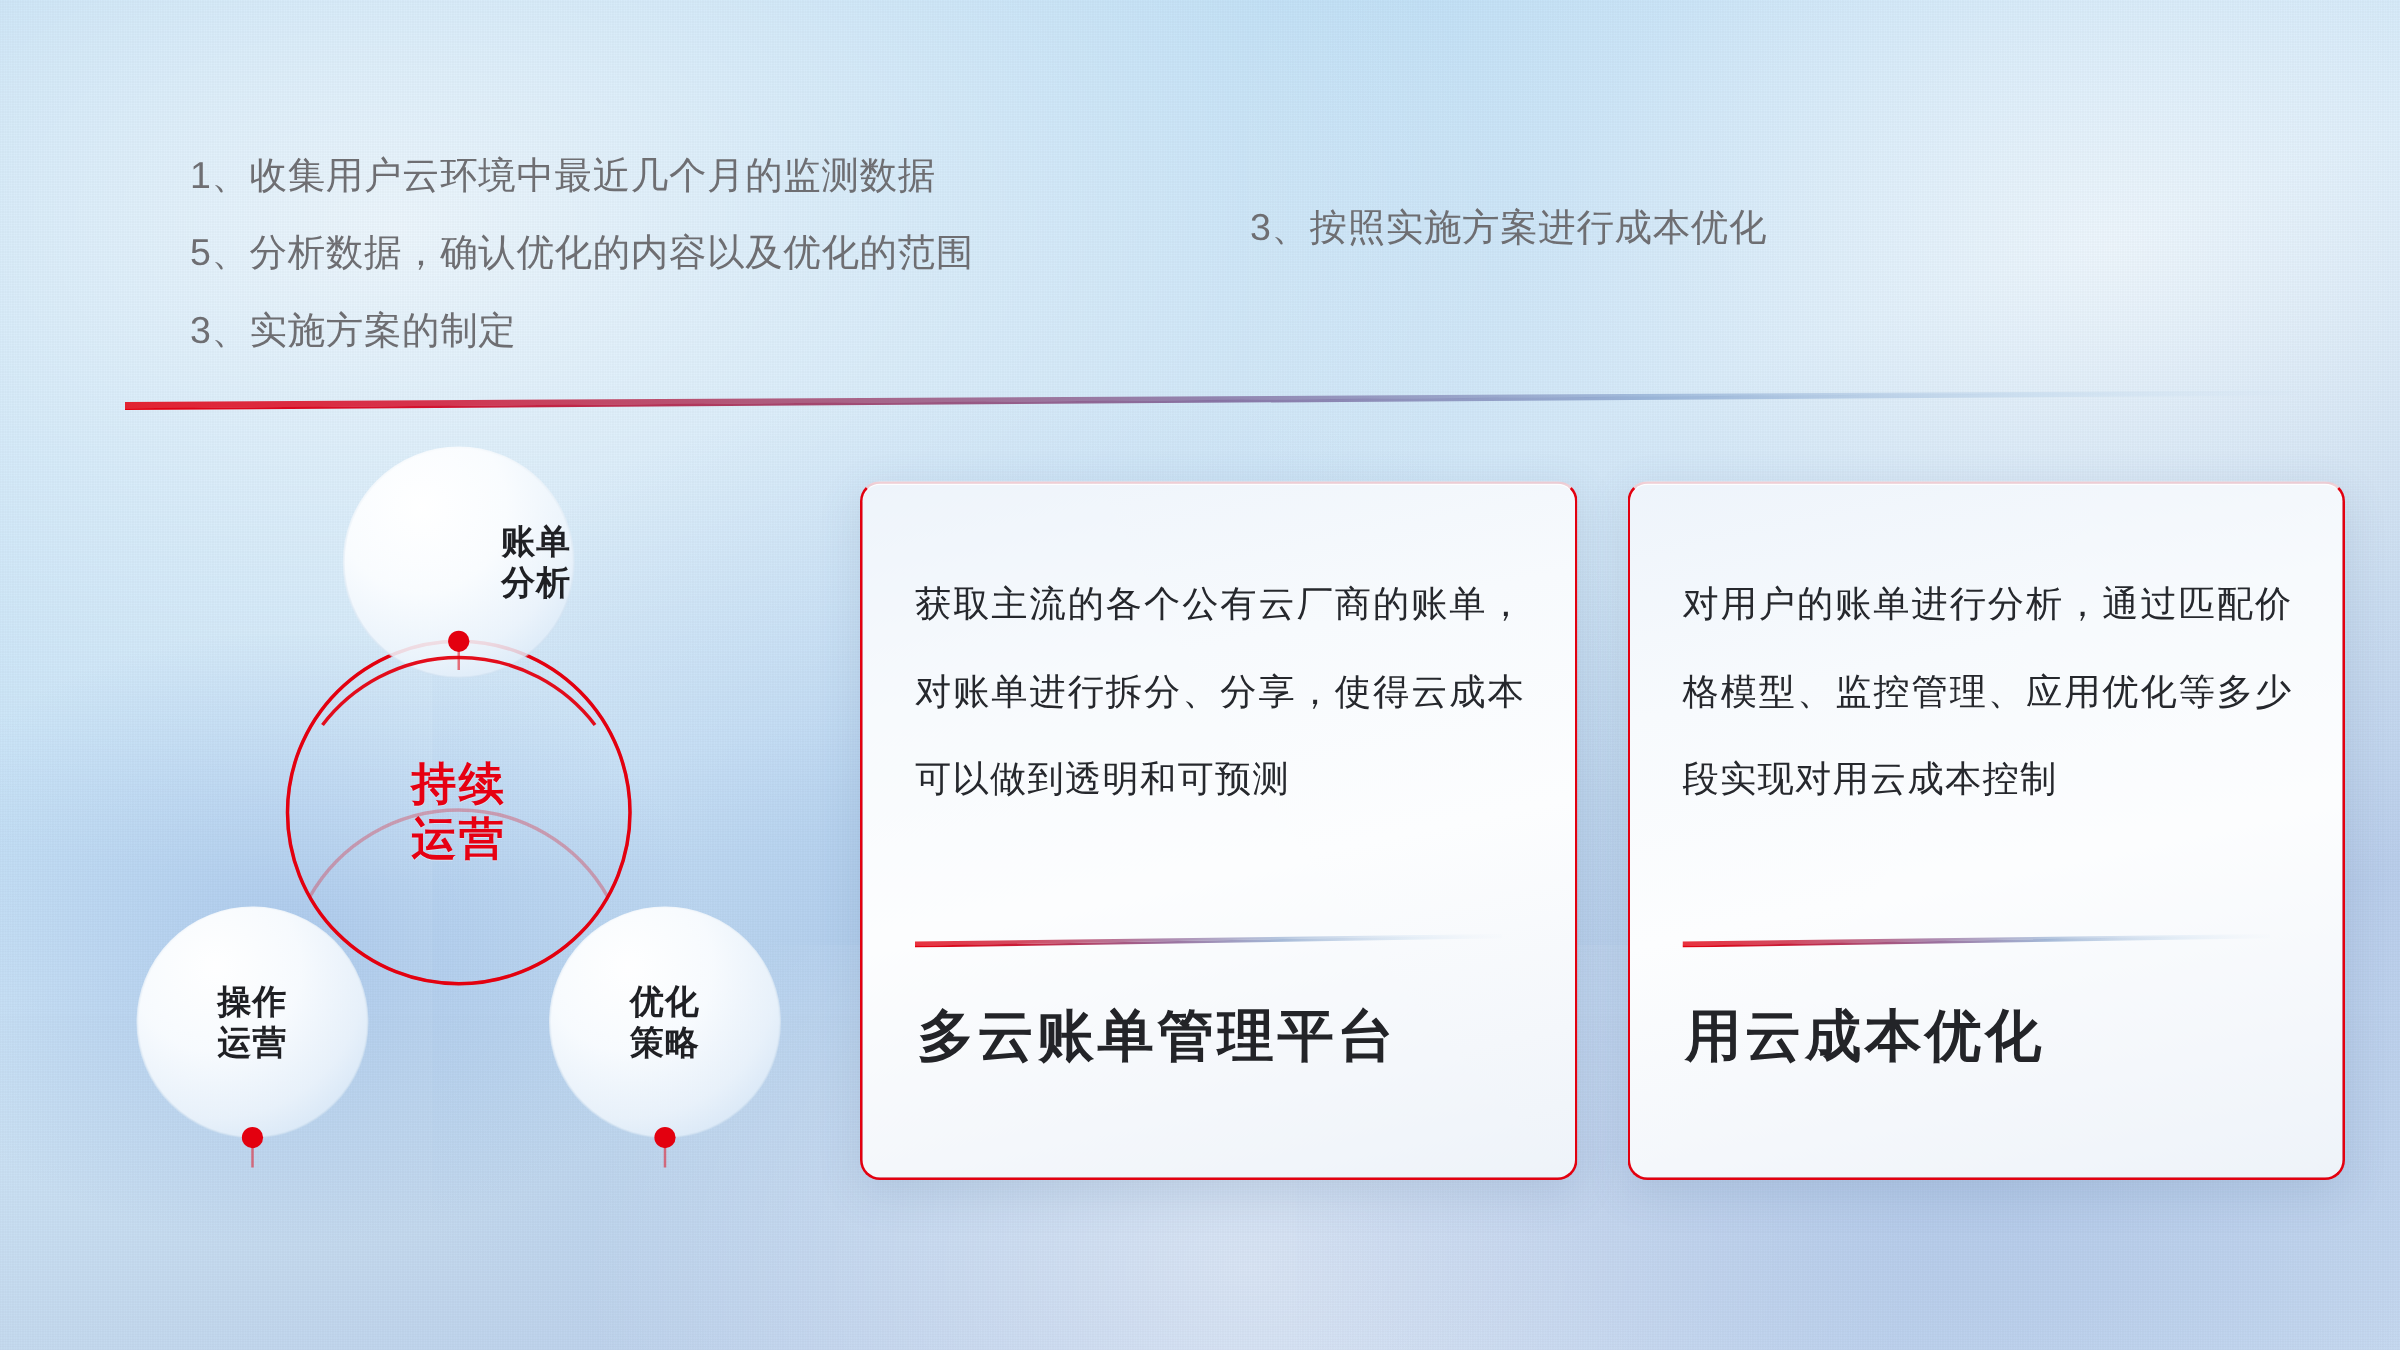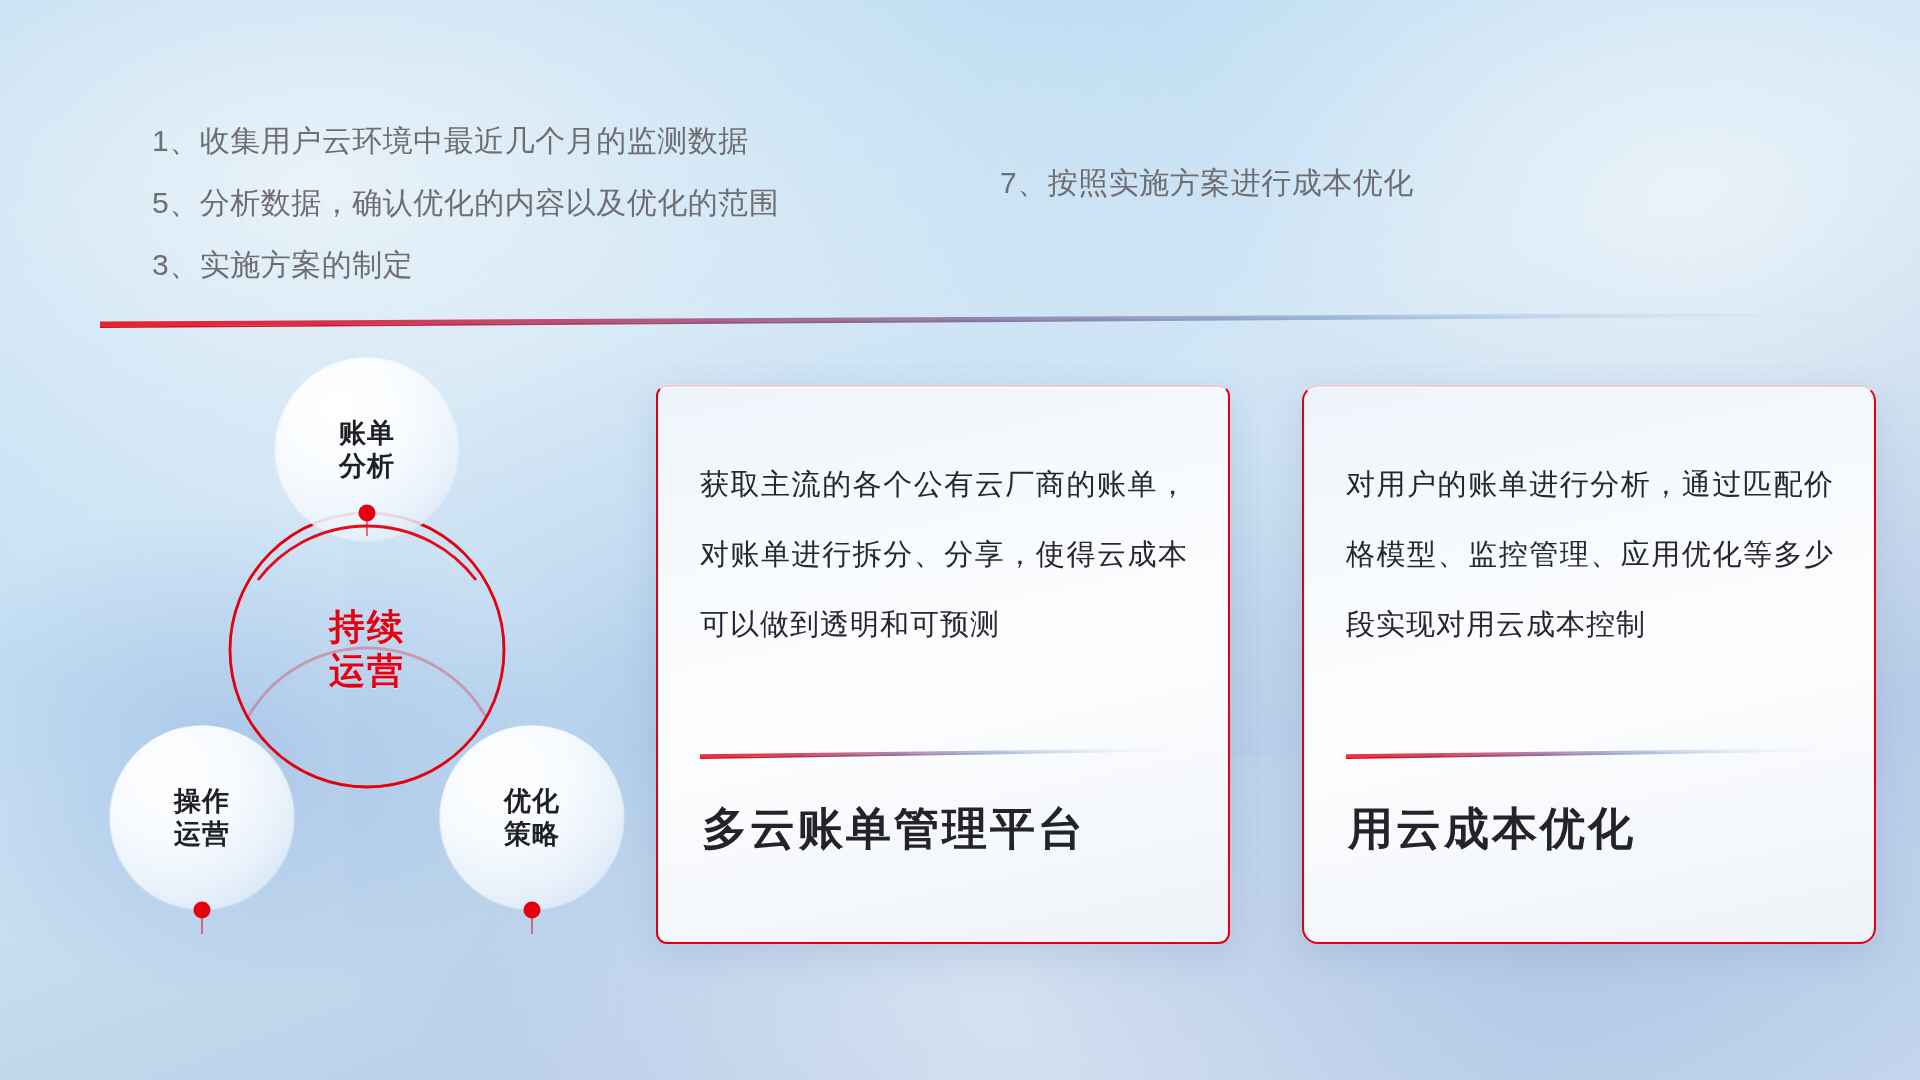--- a/index.html
+++ b/index.html
@@ -79,21 +79,21 @@
   
   .card{
     position:absolute;top:385px;width:570px;height:555px;
     border-radius:16px;
     border:2px solid #e3000f;
     border-top-color:rgba(230,0,18,.16);
     background:linear-gradient(168deg,#eef4fb 0%,#f7fafd 28%,#fcfdfe 55%,#f4f7fb 82%,#eef3f9 100%);
     box-shadow:0 10px 34px rgba(80,110,150,.16), inset 0 1px 0 rgba(255,255,255,.85);
     overflow:hidden;
   }
-  #card-1{left:656px;border-radius:11px;}
+  #card-1{left:688px;}
   #card-2{left:1302px;}
   .card-body{
     position:absolute;left:42px;right:40px;top:62px;
     font-size:29px;color:#26282d;line-height:2.42;letter-spacing:1px;
     text-align:justify;text-align-last:left;
   }
   .card-divider{
     position:absolute;left:42px;width:470px;height:11px;top:358px;
   }
   .card-title{
@@ -116,21 +116,21 @@
   <div class="bg-noise"></div>
 </div>
 
 <div id="steps">
   <div class="col col-left">
     <div class="step-line">1、收集用户云环境中最近几个月的监测数据</div>
     <div class="step-line">5、分析数据，确认优化的内容以及优化的范围</div>
     <div class="step-line">3、实施方案的制定</div>
   </div>
   <div class="col col-right">
-    <div class="step-line">7、按照实施方案进行成本优化</div>
+    <div class="step-line">3、按照实施方案进行成本优化</div>
   </div>
 </div>
 
 <div id="top-divider">
   <svg width="1742" height="16" viewBox="0 0 1742 16">
     <defs>
       <linearGradient id="divGrad" x1="0" y1="0" x2="1" y2="0">
         <stop offset="0" stop-color="#e3000f" stop-opacity="1"></stop>
         <stop offset="0.13" stop-color="#d5102c" stop-opacity="1"></stop>
         <stop offset="0.30" stop-color="#a33a62" stop-opacity=".95"></stop>
@@ -184,21 +184,21 @@
     <g>
       <line x1="162" y1="570" x2="162" y2="594" stroke="#e3000f" stroke-width="2" stroke-opacity=".5"></line>
       <circle cx="162" cy="570" r="8.5" fill="#e3000f"></circle>
     </g>
     <g>
       <line x1="492" y1="570" x2="492" y2="594" stroke="#e3000f" stroke-width="2" stroke-opacity=".5"></line>
       <circle cx="492" cy="570" r="8.5" fill="#e3000f"></circle>
     </g>
   </svg>
 
-  <div class="node-label" style="left:237px;top:77px;width:180px;">
+  <div class="node-label" style="left:237px;top:77px;width:180px;text-align:right;">
     <div>账单</div>
     <div>分析</div>
   </div>
 
   <div class="center-label" style="left:237px;top:265px;width:180px;">
     <div>持续</div>
     <div>运营</div>
   </div>
 
   <div class="node-label" style="left:72px;top:445px;width:180px;text-align:center;">

